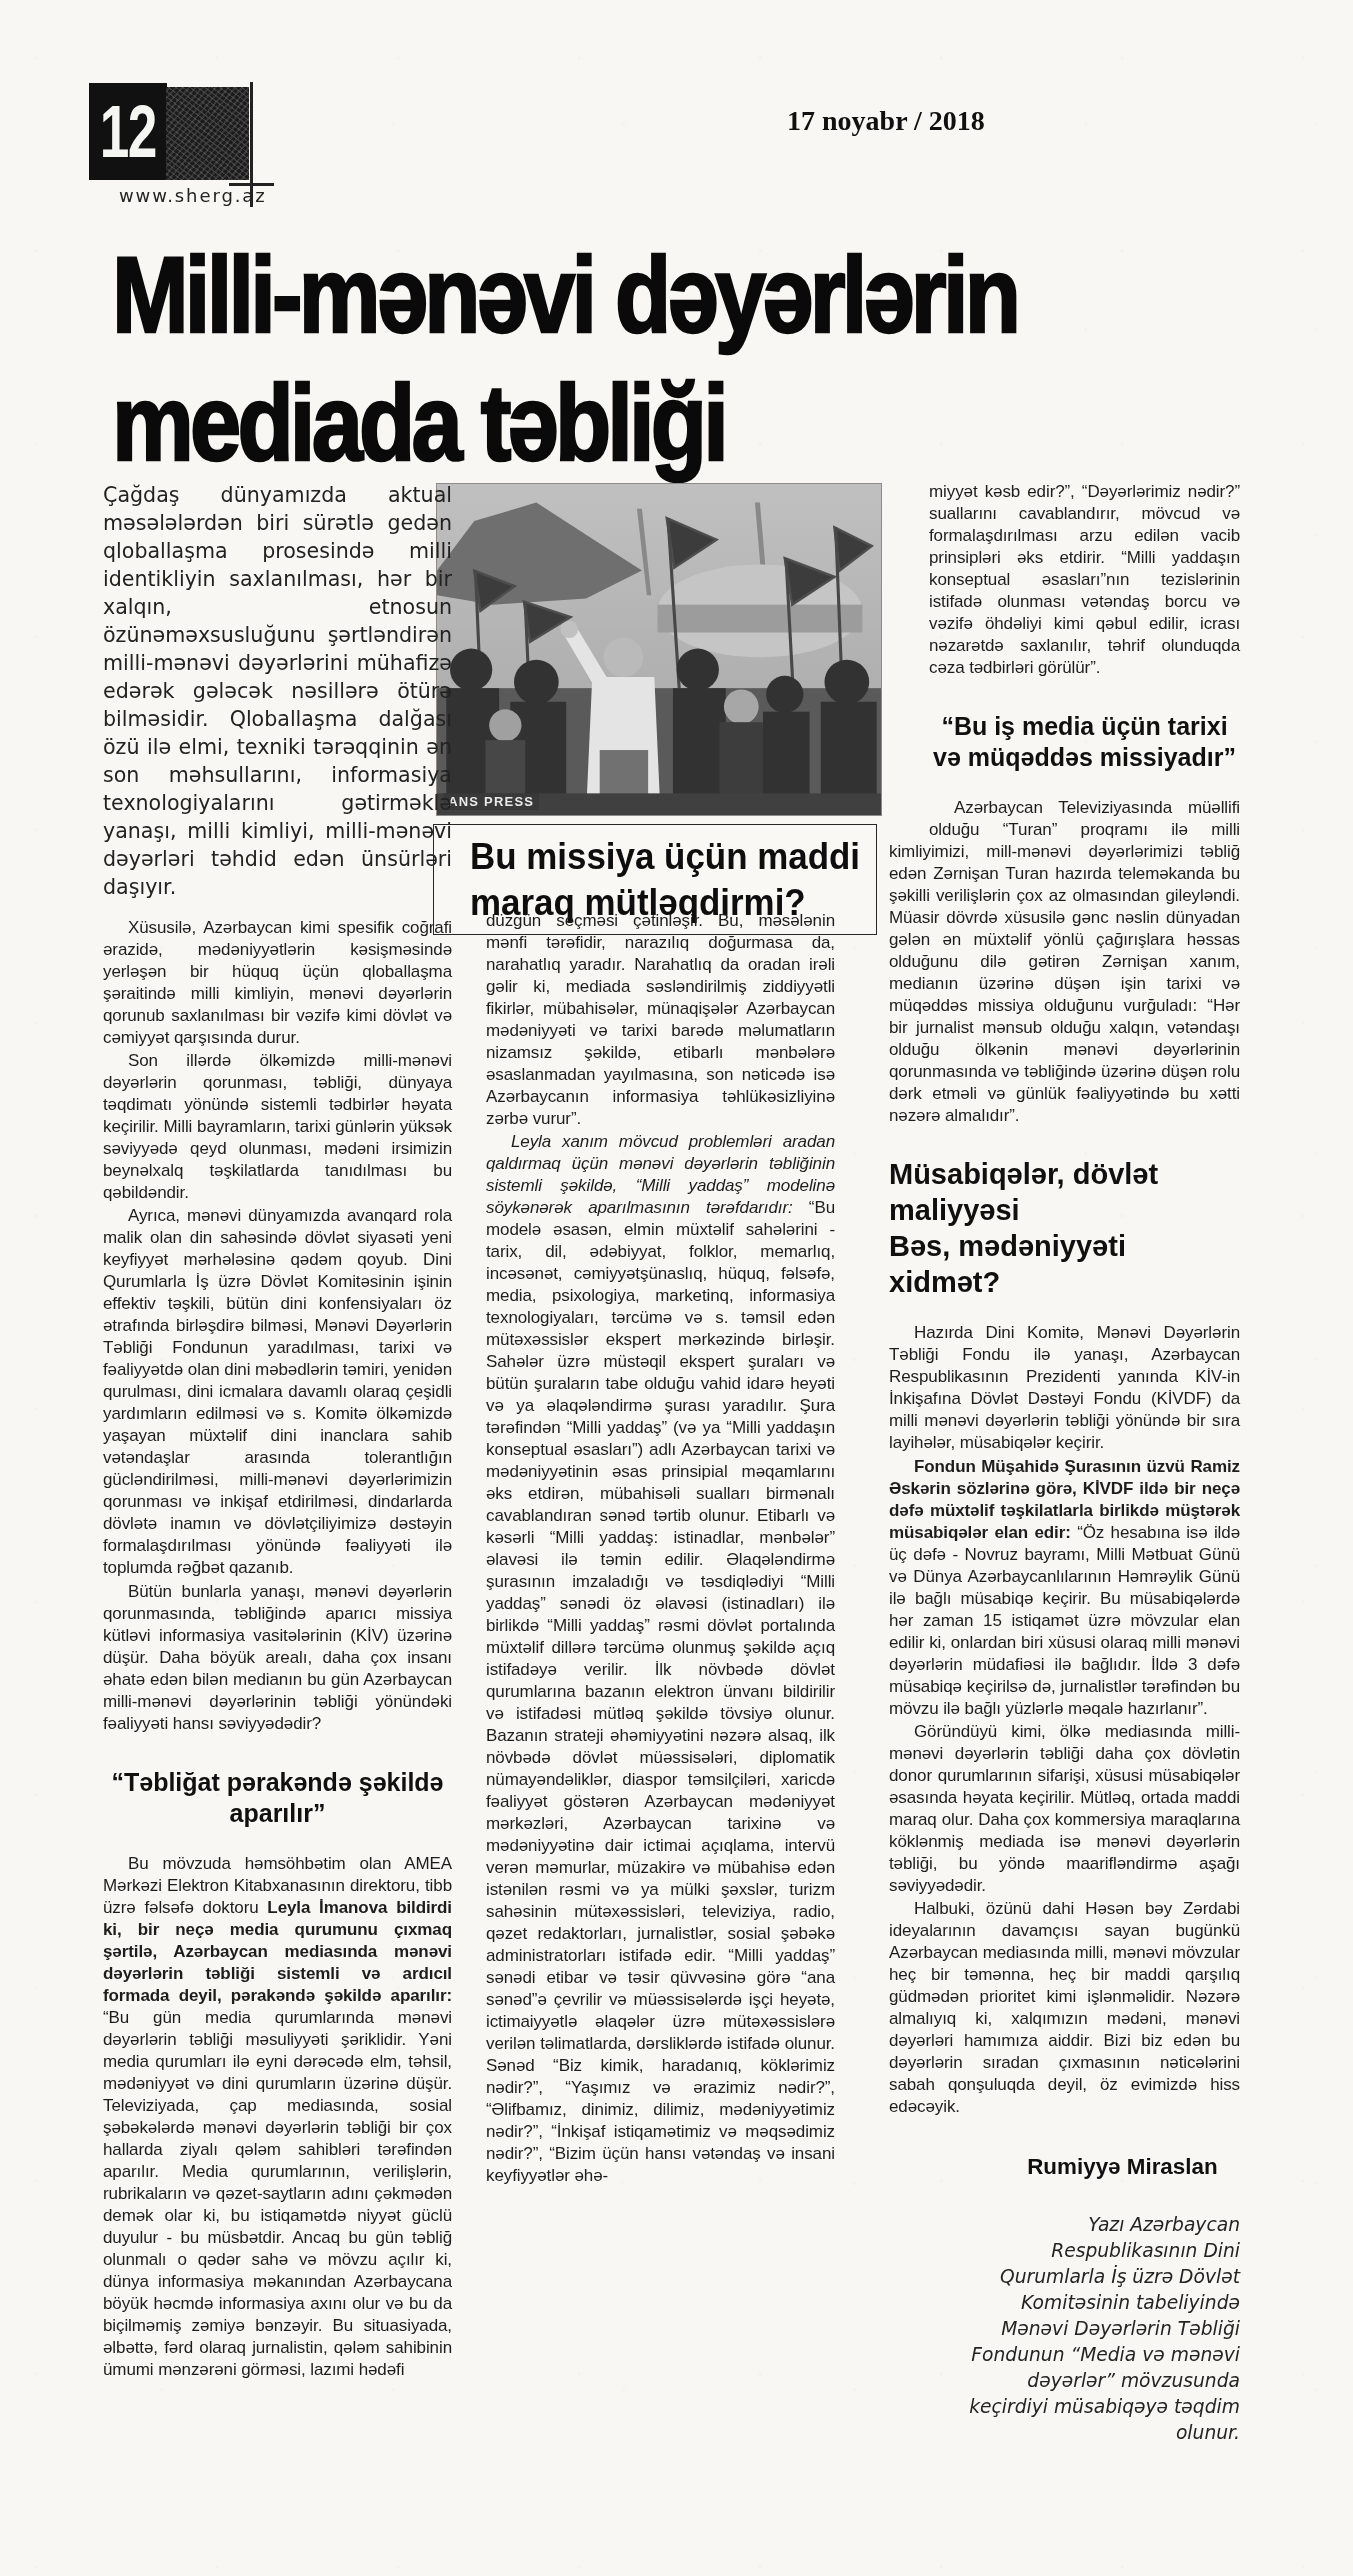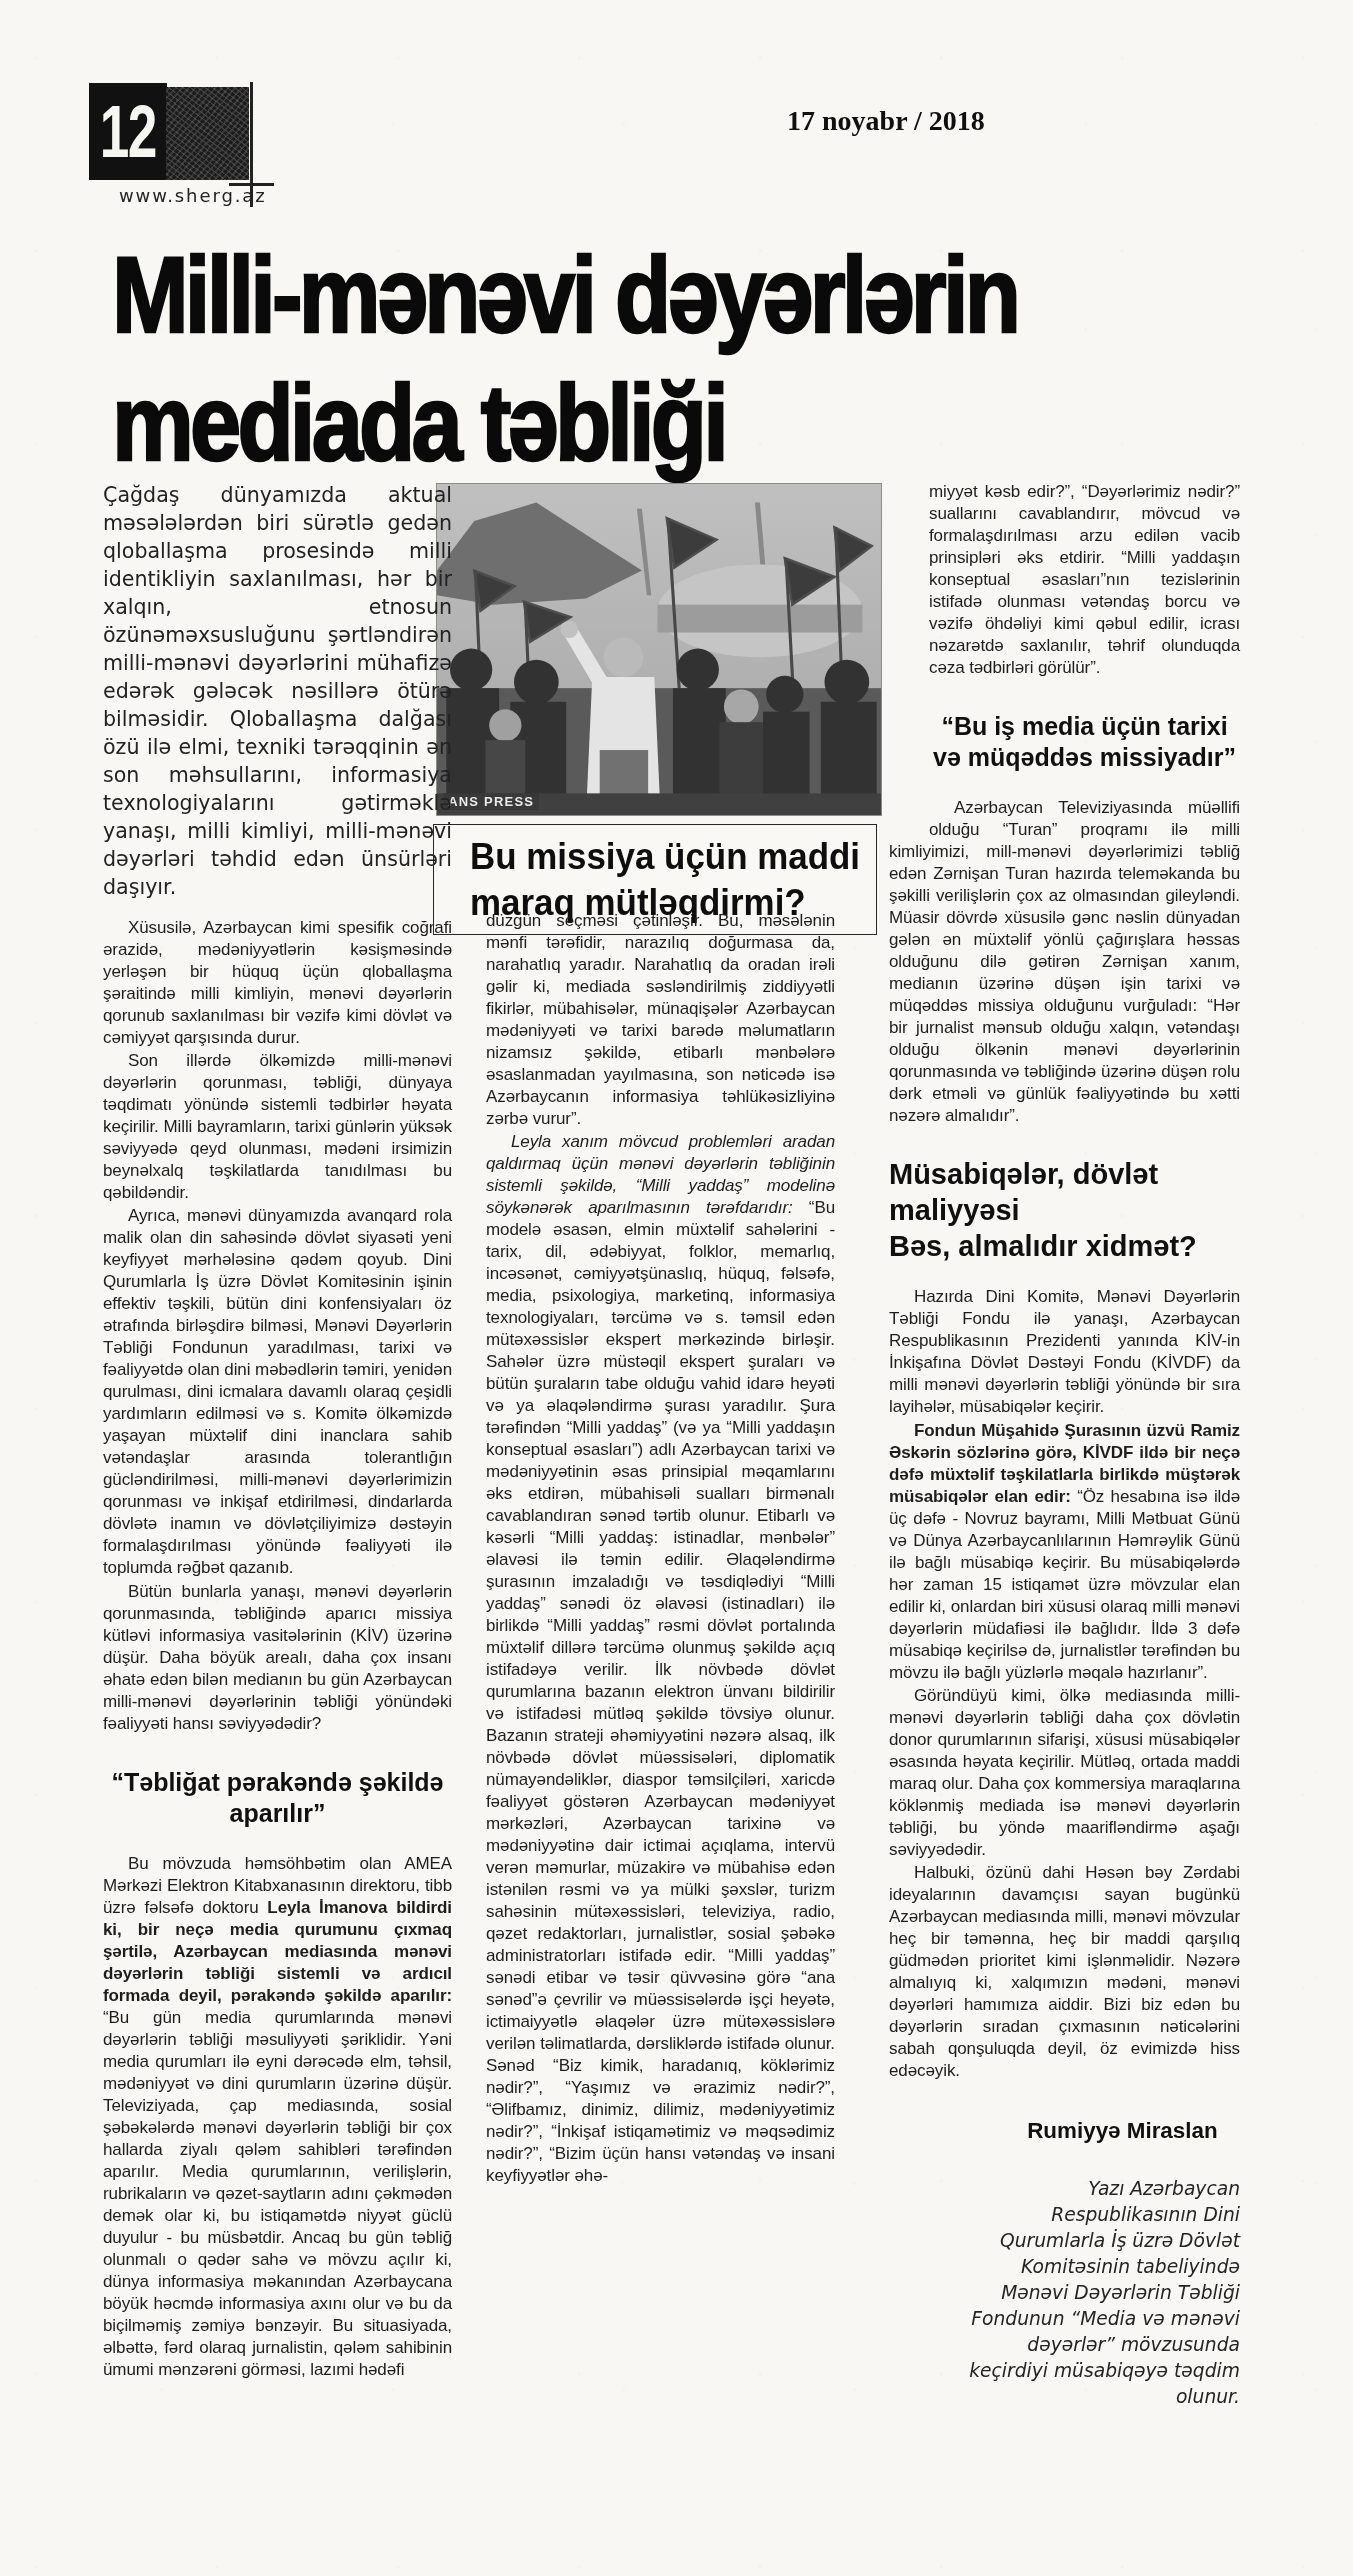--- a/index.html
+++ b/index.html
@@ -171,21 +171,21 @@
   <div class="col col-2">
     <p class="body-p no-indent">düzgün seçməsi çətinləşir. Bu, məsələnin mənfi tərəfidir, narazılıq doğurmasa da, narahatlıq yaradır. Narahatlıq da oradan irəli gəlir ki, mediada səsləndirilmiş ziddiyyətli fikirlər, mübahisələr, münaqişələr Azərbaycan mədəniyyəti və tarixi barədə məlumatların nizamsız şəkildə, etibarlı mənbələrə əsaslanmadan yayılmasına, son nəticədə isə Azərbaycanın informasiya təhlükəsizliyinə zərbə vurur”.</p>
     <p class="body-p"><span class="italic-lead">Leyla xanım mövcud problemləri aradan qaldırmaq üçün mənəvi dəyərlərin təbliğinin sistemli şəkildə, “Milli yaddaş” modelinə söykənərək aparılmasının tərəfdarıdır:</span><span> “Bu modelə əsasən, elmin müxtəlif sahələrini - tarix, dil, ədəbiyyat, folklor, memarlıq, incəsənət, cəmiyyətşünaslıq, hüquq, fəlsəfə, media, psixologiya, marketinq, informasiya texnologiyaları, tərcümə və s. təmsil edən mütəxəssislər ekspert mərkəzində birləşir. Sahələr üzrə müstəqil ekspert şuraları və bütün şuraların tabe olduğu vahid idarə heyəti və ya əlaqələndirmə şurası yaradılır. Şura tərəfindən “Milli yaddaş” (və ya “Milli yaddaşın konseptual əsasları”) adlı Azərbaycan tarixi və mədəniyyətinin əsas prinsipial məqamlarını əks etdirən, mübahisəli sualları birmənalı cavablandıran sənəd tərtib olunur. Etibarlı və kəsərli “Milli yaddaş: istinadlar, mənbələr” əlavəsi ilə təmin edilir. Əlaqələndirmə şurasının imzaladığı və təsdiqlədiyi “Milli yaddaş” sənədi öz əlavəsi (istinadları) ilə birlikdə “Milli yaddaş” rəsmi dövlət portalında müxtəlif dillərə tərcümə olunmuş şəkildə açıq istifadəyə verilir. İlk növbədə dövlət qurumlarına bazanın elektron ünvanı bildirilir və istifadəsi mütləq şəkildə tövsiyə olunur. Bazanın strateji əhəmiyyətini nəzərə alsaq, ilk növbədə dövlət müəssisələri, diplomatik nümayəndəliklər, diaspor təmsilçiləri, xaricdə fəaliyyət göstərən Azərbaycan mədəniyyət mərkəzləri, Azərbaycan tarixinə və mədəniyyətinə dair ictimai açıqlama, intervü verən məmurlar, müzakirə və mübahisə edən istənilən rəsmi və ya mülki şəxslər, turizm sahəsinin mütəxəssisləri, televiziya, radio, qəzet redaktorları, jurnalistlər, sosial şəbəkə administratorları istifadə edir. “Milli yaddaş” sənədi etibar və təsir qüvvəsinə görə “ana sənəd”ə çevrilir və müəssisələrdə işçi heyətə, ictimaiyyətlə əlaqələr üzrə mütəxəssislərə verilən təlimatlarda, dərsliklərdə istifadə olunur. Sənəd “Biz kimik, haradanıq, köklərimiz nədir?”, “Yaşımız və ərazimiz nədir?”, “Əlifbamız, dinimiz, dilimiz, mədəniyyətimiz nədir?”, “İnkişaf istiqamətimiz və məqsədimiz nədir?”, “Bizim üçün hansı vətəndaş və insani keyfiyyətlər əhə-</span></p>
   </div>
 
   <div class="col col-3">
     <div class="photo-spacer"></div>
     <p class="body-p no-indent">miyyət kəsb edir?”, “Dəyərlərimiz nədir?” suallarını cavablandırır, mövcud və formalaşdırılması arzu edilən vacib prinsipləri əks etdirir. “Milli yaddaşın konseptual əsasları”nın tezislərinin istifadə olunması vətəndaş borcu və vəzifə öhdəliyi kimi qəbul edilir, icrası nəzarətdə saxlanılır, təhrif olunduqda cəza tədbirləri görülür”.</p>
     <h3 class="sub-heading-q"><span>“Bu iş media üçün tarixi</span><br><span>və müqəddəs missiyadır”</span></h3>
     <p class="body-p">Azərbaycan Televiziyasında müəllifi olduğu “Turan” proqramı ilə milli kimliyimizi, mill-mənəvi dəyərlərimizi təbliğ edən Zərnişan Turan hazırda teleməkanda bu şəkilli verilişlərin çox az olmasından gileyləndi. Müasir dövrdə xüsusilə gənc nəslin dünyadan gələn ən müxtəlif yönlü çağırışlara həssas olduğunu dilə gətirən Zərnişan xanım, medianın üzərinə düşən işin tarixi və müqəddəs missiya olduğunu vurğuladı: “Hər bir jurnalist mənsub olduğu xalqın, vətəndaşı olduğu ölkənin mənəvi dəyərlərinin qorunmasında və təbliğində üzərinə düşən rolu dərk etməli və günlük fəaliyyətində bu xətti nəzərə almalıdır”.</p>
-    <h3 class="sub-heading-l"><span>Müsabiqələr, dövlət maliyyəsi</span><br><span>Bəs, almalıdır xidmət?</span></h3>
+    <h3 class="sub-heading-l"><span>Müsabiqələr, dövlət maliyyəsi</span><br><span>Bəs, mədəniyyəti xidmət?</span></h3>
     <p class="body-p">Hazırda Dini Komitə, Mənəvi Dəyərlərin Təbliği Fondu ilə yanaşı, Azərbaycan Respublikasının Prezidenti yanında KİV-in İnkişafına Dövlət Dəstəyi Fondu (KİVDF) da milli mənəvi dəyərlərin təbliği yönündə bir sıra layihələr, müsabiqələr keçirir.</p>
     <p class="body-p"><span class="b">Fondun Müşahidə Şurasının üzvü Ramiz Əskərin sözlərinə görə, KİVDF ildə bir neçə dəfə müxtəlif təşkilatlarla birlikdə müştərək müsabiqələr elan edir: </span><span>“Öz hesabına isə ildə üç dəfə - Novruz bayramı, Milli Mətbuat Günü və Dünya Azərbaycanlılarının Həmrəylik Günü ilə bağlı müsabiqə keçirir. Bu müsabiqələrdə hər zaman 15 istiqamət üzrə mövzular elan edilir ki, onlardan biri xüsusi olaraq milli mənəvi dəyərlərin müdafiəsi ilə bağlıdır. İldə 3 dəfə müsabiqə keçirilsə də, jurnalistlər tərəfindən bu mövzu ilə bağlı yüzlərlə məqalə hazırlanır”.</span></p>
     <p class="body-p">Göründüyü kimi, ölkə mediasında milli-mənəvi dəyərlərin təbliği daha çox dövlətin donor qurumlarının sifarişi, xüsusi müsabiqələr əsasında həyata keçirilir. Mütləq, ortada maddi maraq olur. Daha çox kommersiya maraqlarına köklənmiş mediada isə mənəvi dəyərlərin təbliği, bu yöndə maarifləndirmə aşağı səviyyədədir.</p>
     <p class="body-p">Halbuki, özünü dahi Həsən bəy Zərdabi ideyalarının davamçısı sayan bugünkü Azərbaycan mediasında milli, mənəvi mövzular heç bir təmənna, heç bir maddi qarşılıq güdmədən prioritet kimi işlənməlidir. Nəzərə almalıyıq ki, xalqımızın mədəni, mənəvi dəyərləri hamımıza aiddir. Bizi biz edən bu dəyərlərin sıradan çıxmasının nəticələrini sabah qonşuluqda deyil, öz evimizdə hiss edəcəyik.</p>
     <p class="byline">Rumiyyə Miraslan</p>
     <p class="end-note">Yazı Azərbaycan Respublikasının Dini Qurumlarla İş üzrə Dövlət Komitəsinin tabeliyində Mənəvi Dəyərlərin Təbliği Fondunun “Media və mənəvi dəyərlər” mövzusunda keçirdiyi müsabiqəyə təqdim olunur.</p>
   </div>
 
 </div>
 

